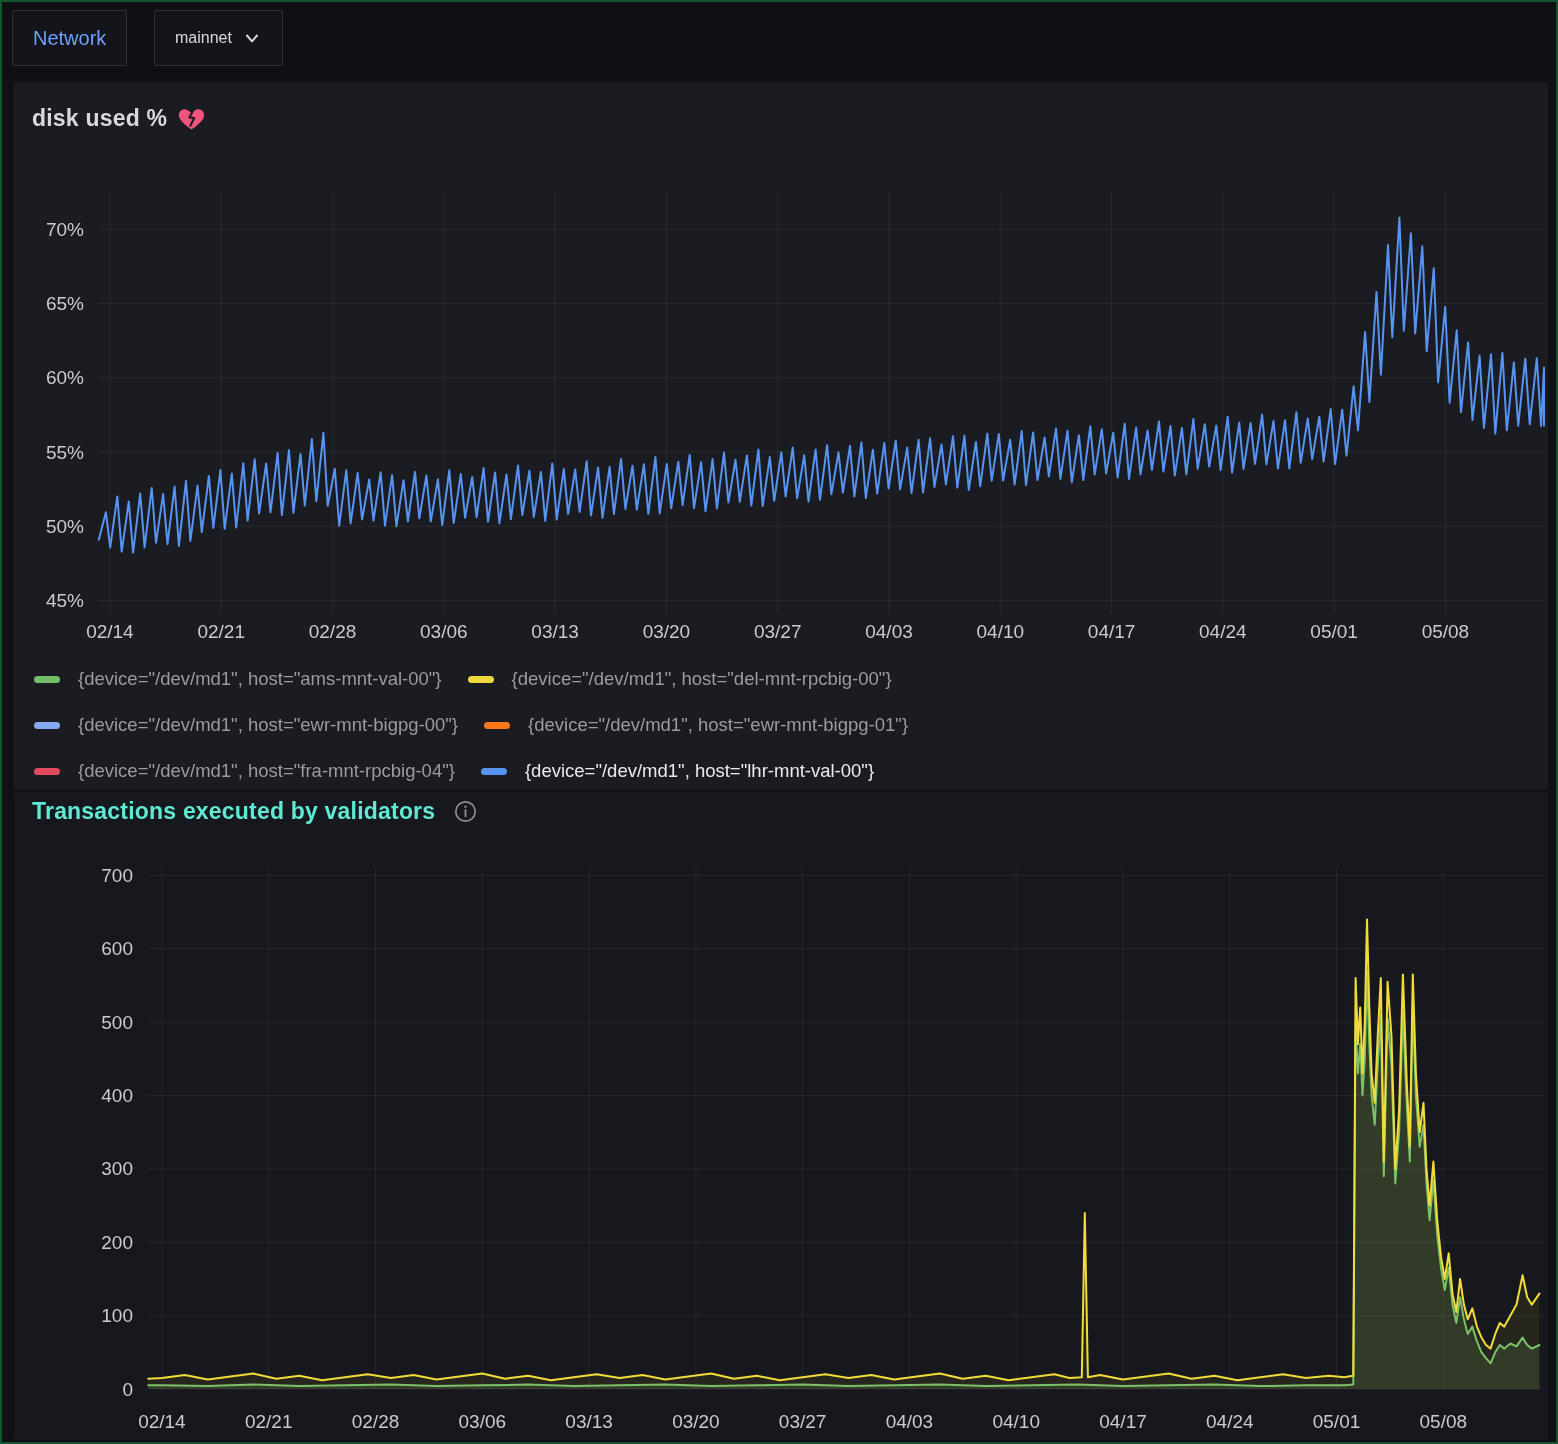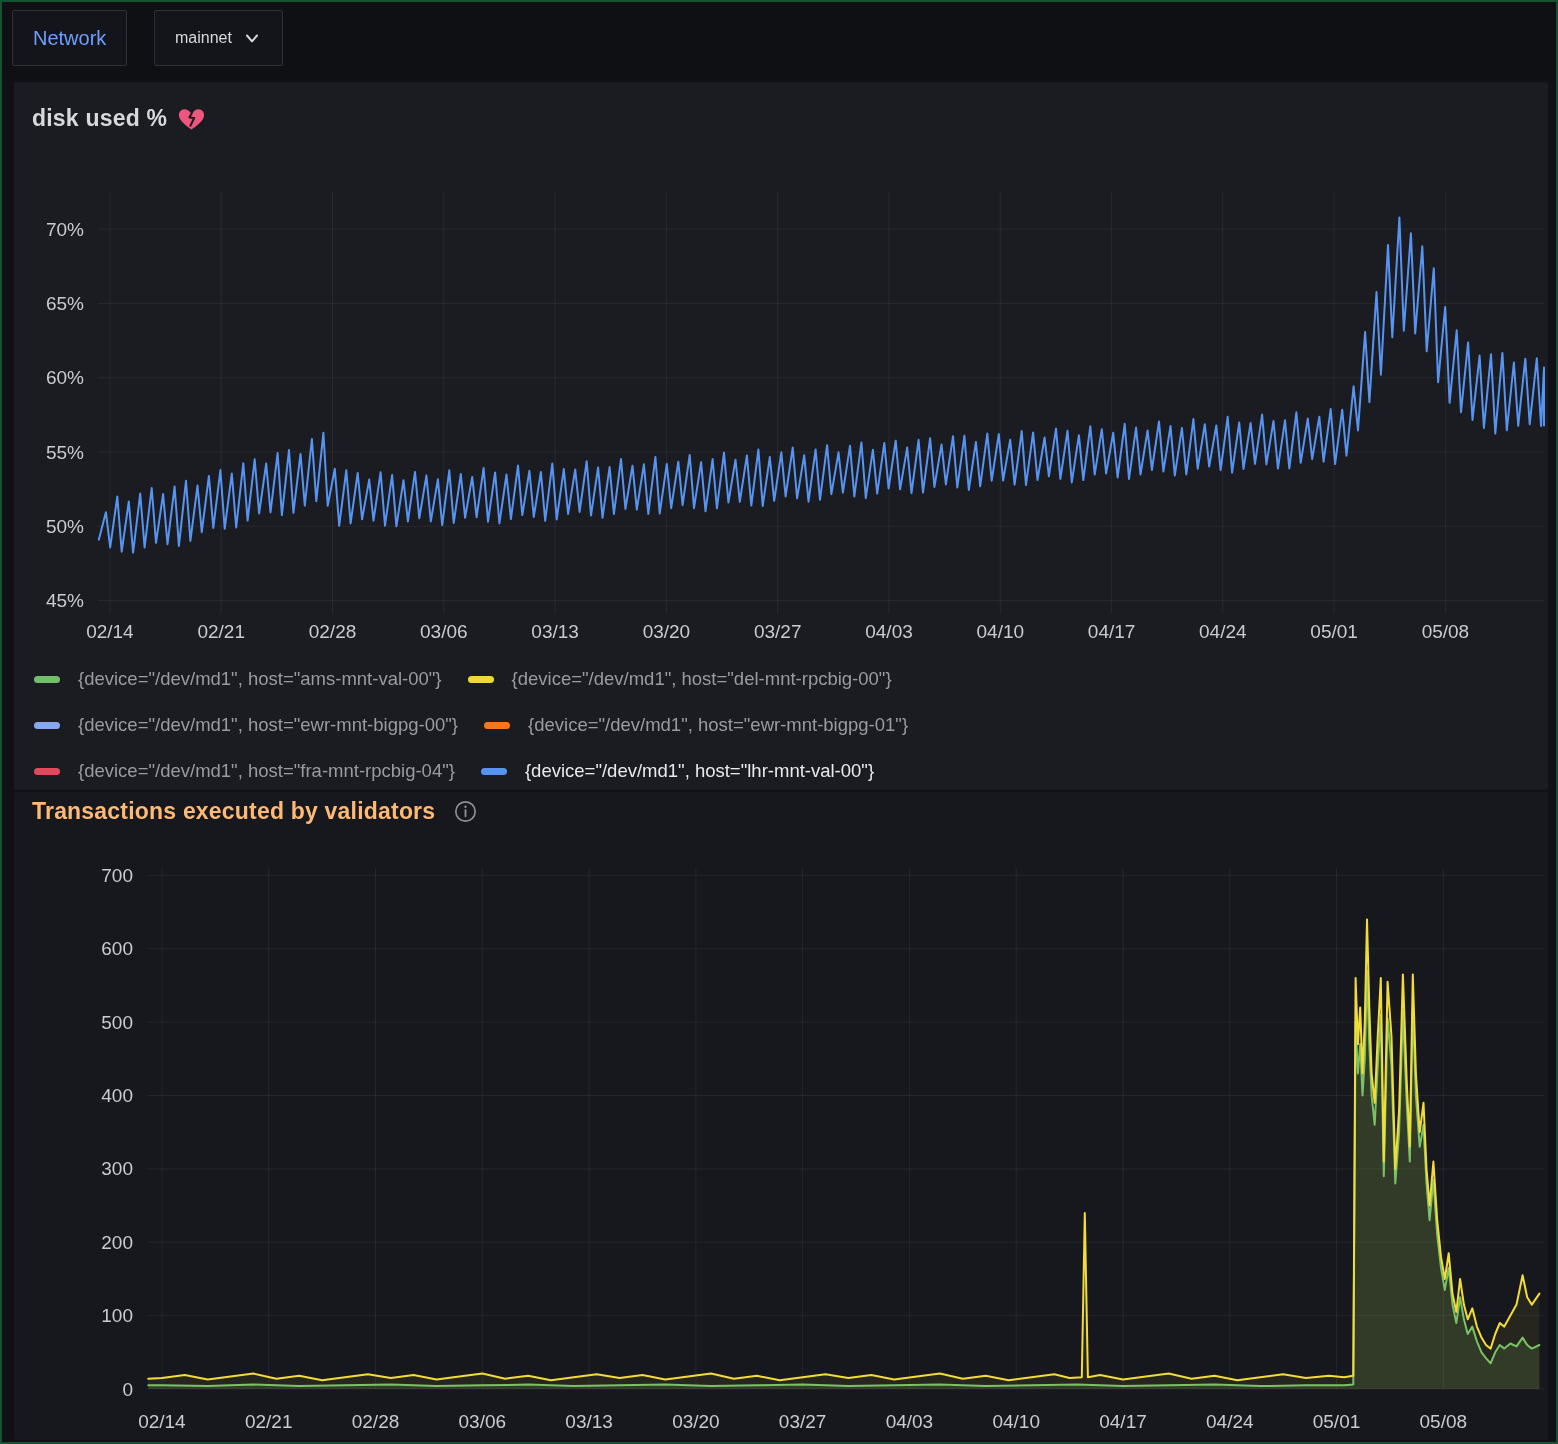--- a/index.html
+++ b/index.html
@@ -15,21 +15,21 @@
   #mainnet-box span{color:#d8d9da;font-size:16px;font-weight:500;}
   #mainnet-box svg{margin-left:10px;}
   
   .panel{position:absolute;left:12px;width:1534px;border-radius:2px;}
   #panel-disk{top:80px;height:708px;background:#1a1c21;}
   #panel-tx{top:790px;height:648px;background:#17181d;}
   .panel-header{position:absolute;left:18px;display:flex;align-items:center;}
   #panel-disk .panel-header{top:22px;gap:10px;}
   #panel-tx .panel-header{top:6px;gap:18px;}
   .panel-title{font-size:23px;font-weight:bold;color:#d8d9da;letter-spacing:.2px;}
-  #panel-tx .panel-title{color:#fdba74;}
+  #panel-tx .panel-title{color:#5eead4;}
   svg text{font-family:"Liberation Sans",sans-serif;}
   .tick-label{fill:#c9cbd2;font-size:19px;}
   
   #legend{position:absolute;left:20px;top:574px;}
   .legend-row{display:flex;align-items:center;height:46px;}
   .legend-item{display:flex;align-items:center;margin-right:26px;cursor:pointer;}
   .legend-swatch{width:26px;height:7px;border-radius:4px;margin-right:18px;flex:0 0 auto;}
   .legend-label{font-size:18.5px;color:#999ba2;}
   .legend-item.hl .legend-label{color:#e9eaec;}
   .chart-svg{position:absolute;left:0;}

